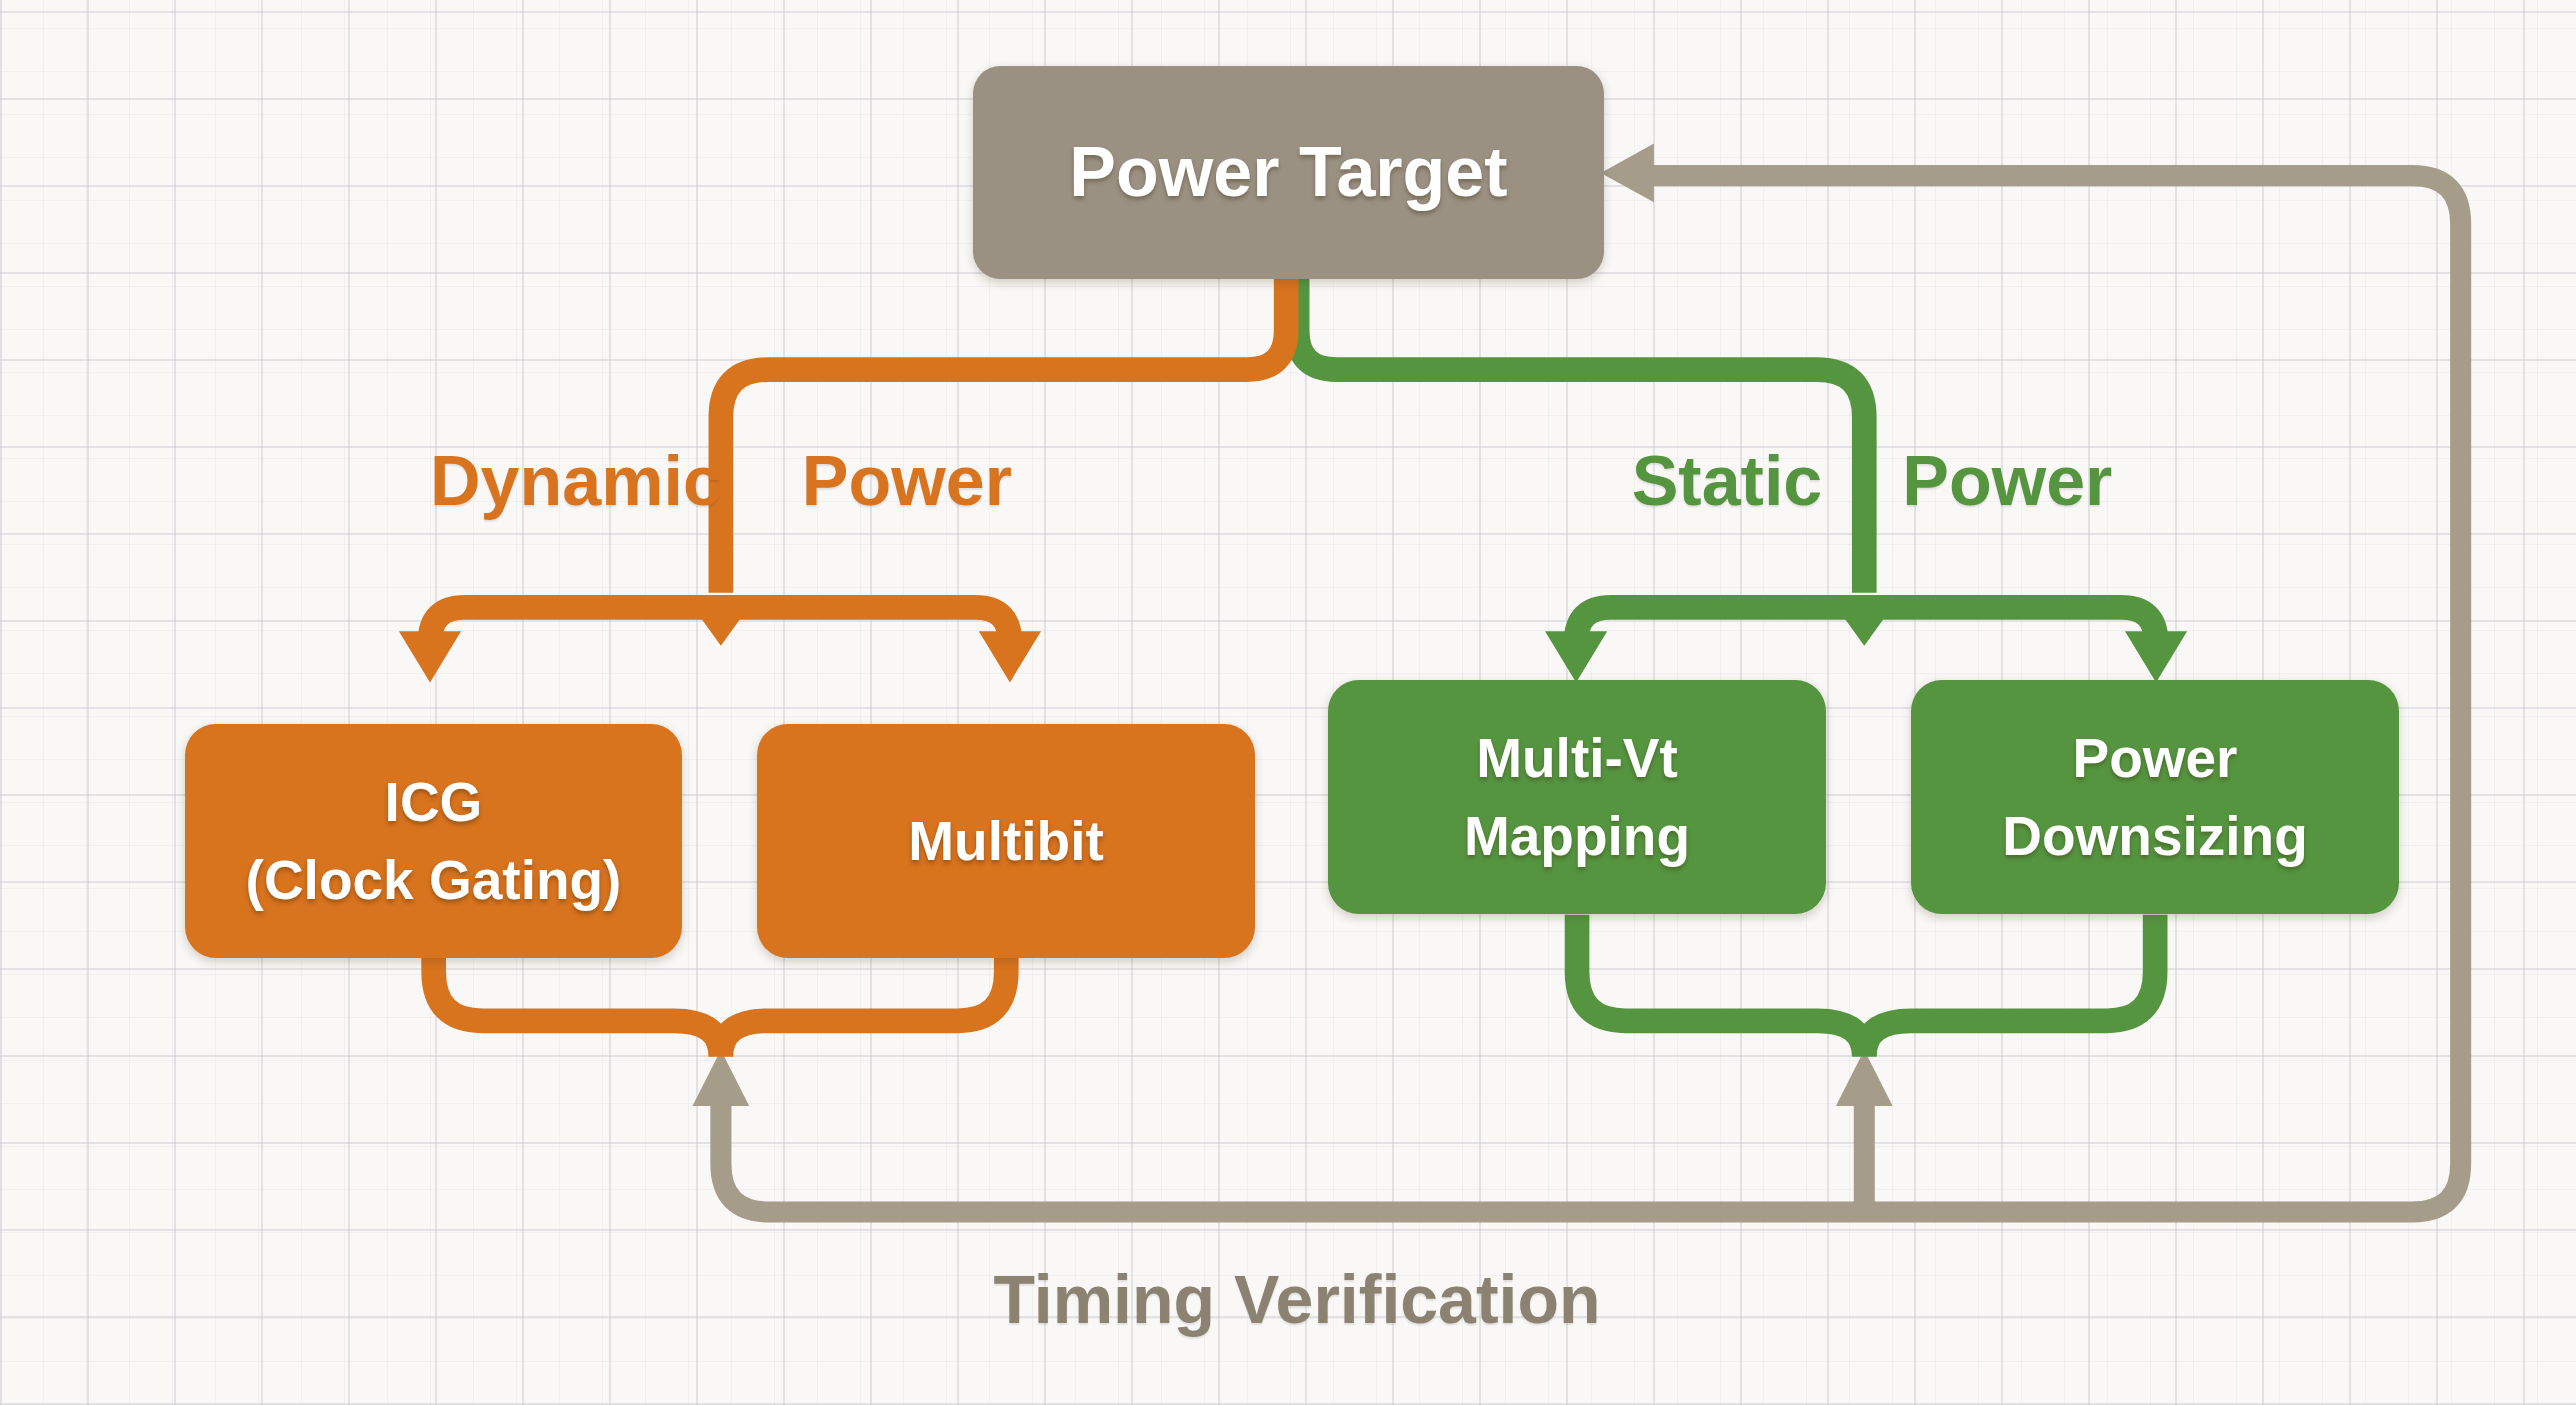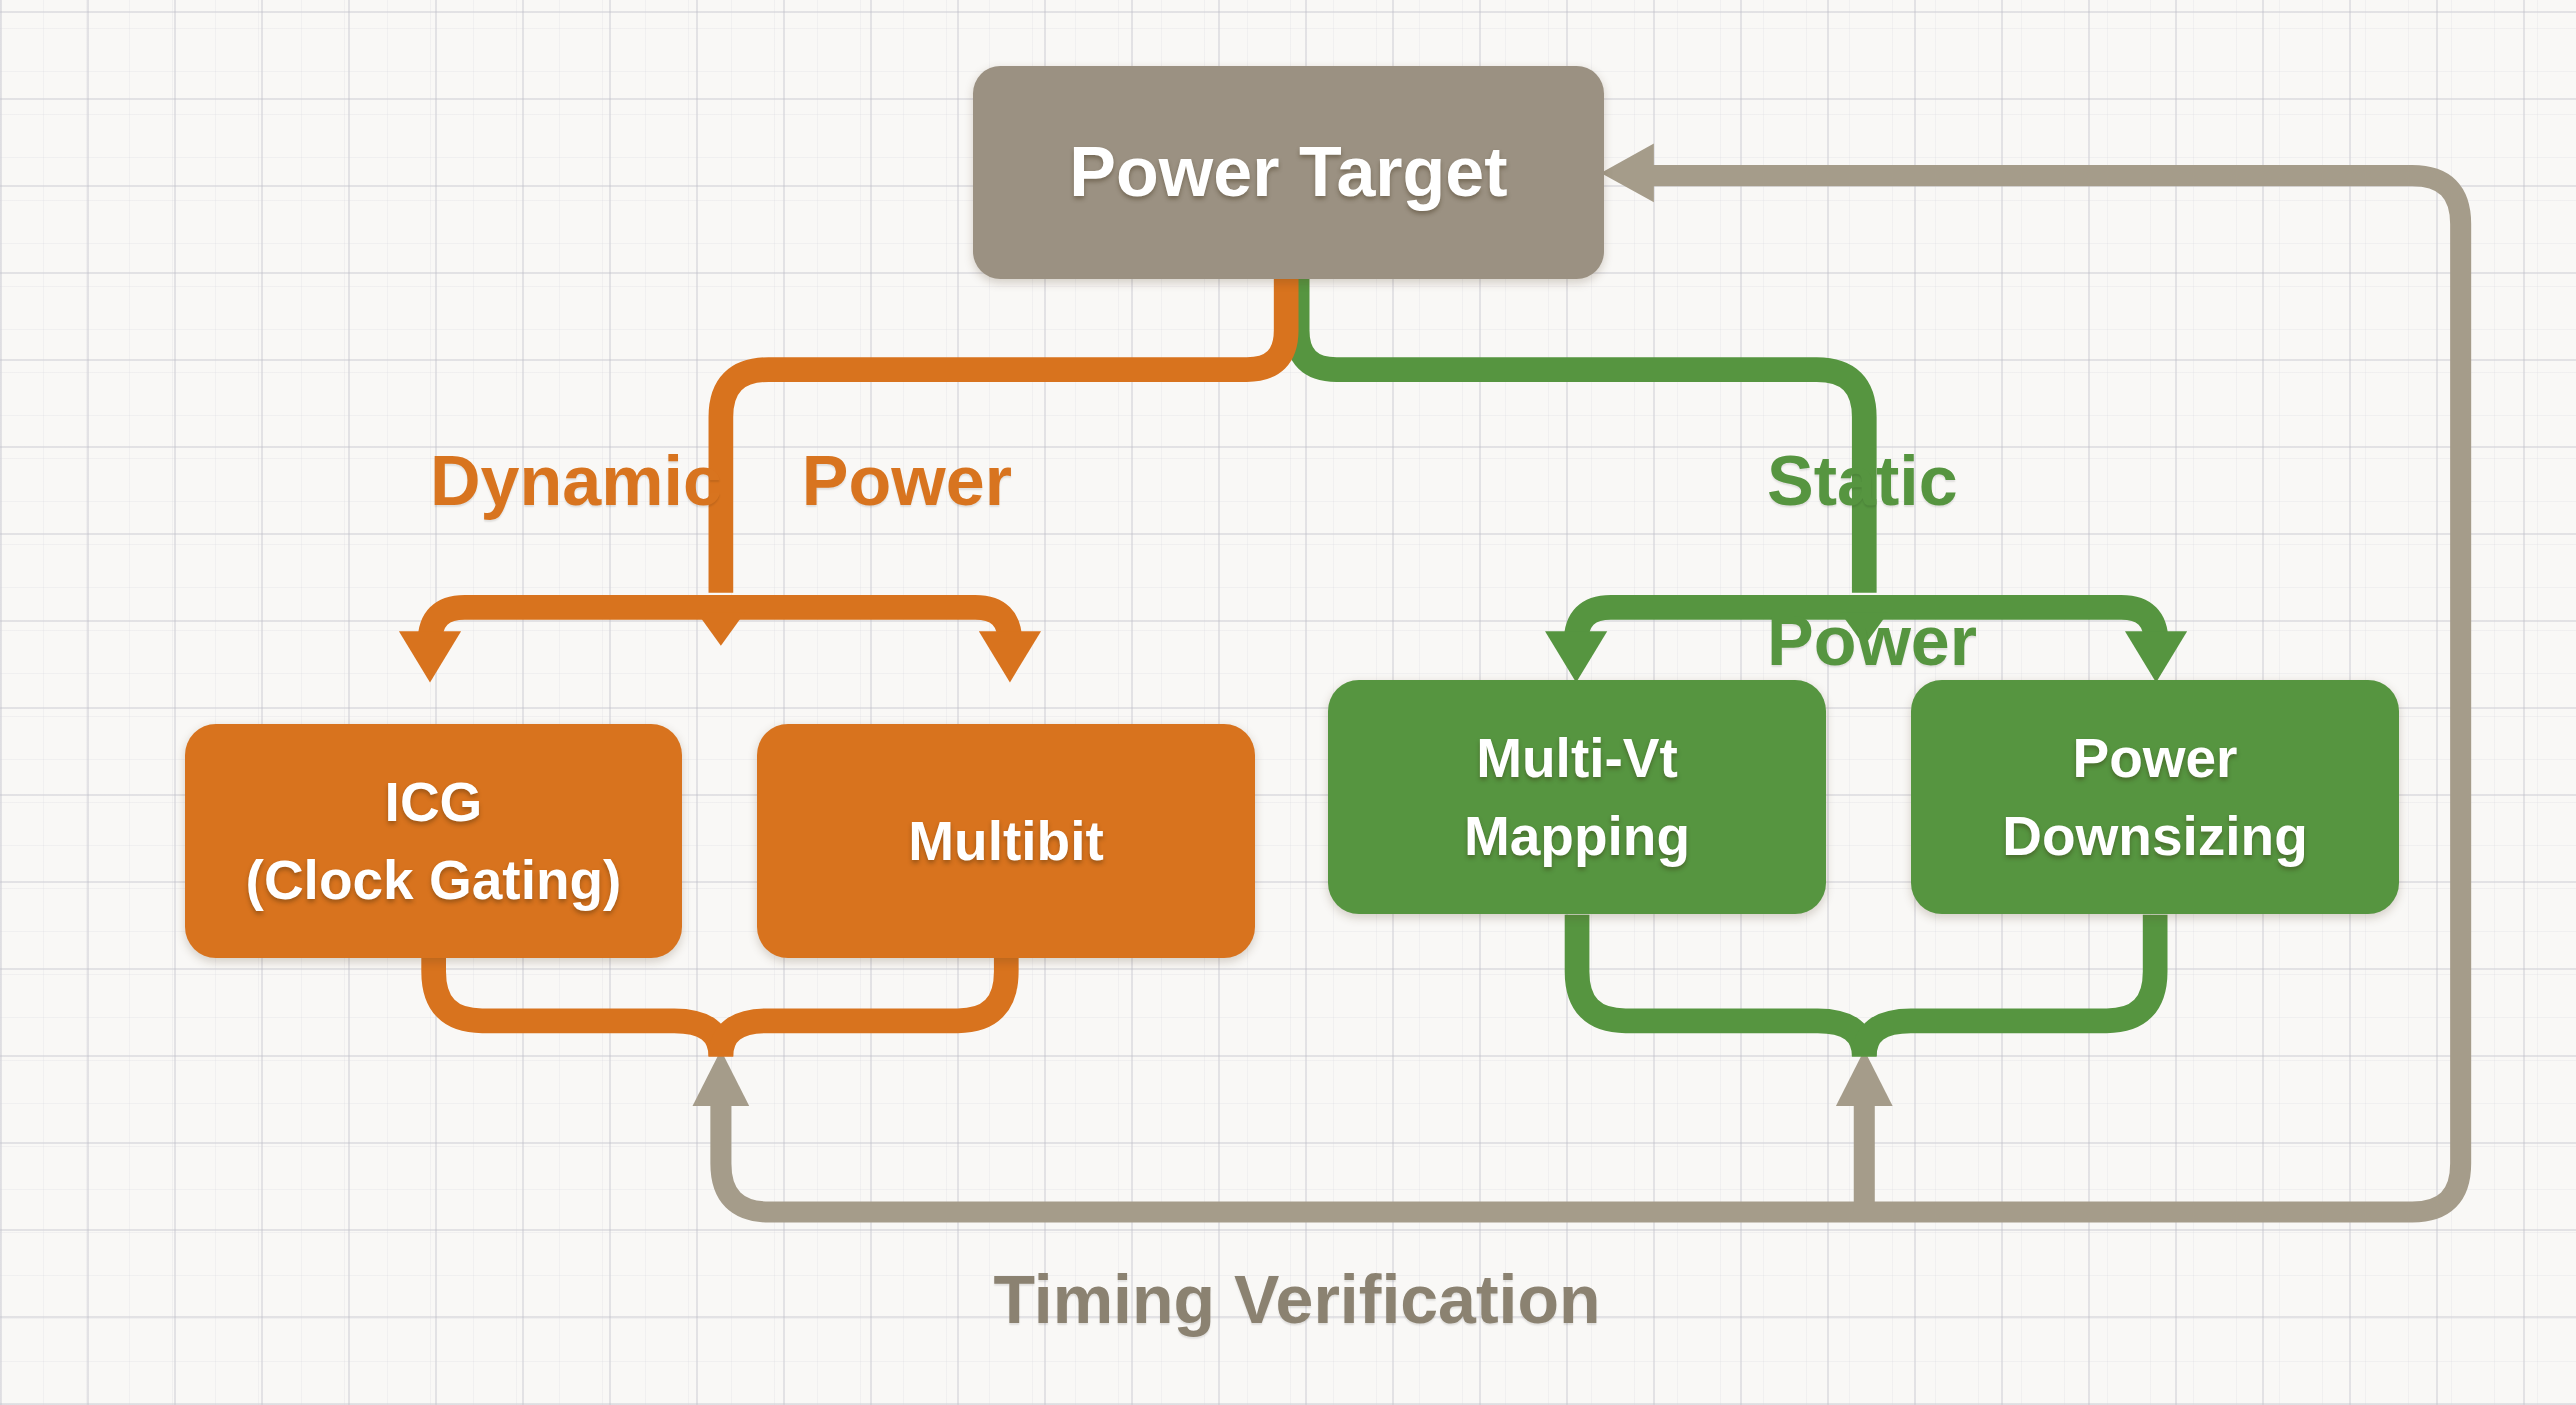--- a/index.html
+++ b/index.html
@@ -56,21 +56,21 @@
   .node-multivt{left:1328px;top:680px;width:498px;height:234px;align-items:center;}
   .node-gate{left:1911px;top:680px;width:488px;height:234px;}
 
   .branch-label{
     position:absolute;top:441px;display:flex;gap:80px;
     font-size:70px;font-weight:bold;white-space:nowrap;
     transform:translateX(-50%);
     text-shadow:0 1.8px 1.8px rgba(0,0,0,.10);
   }
   .branch-label.dynamic{left:721px;color:var(--label-orange);}
-  .branch-label.static{left:1872px;color:var(--label-green);flex-direction:column;}
+  .branch-label.static{left:1872px;color:var(--label-green);}
 
   .feedback-label{
     position:absolute;left:1297px;top:1246px;transform:translateX(-50%);
     font-size:68px;font-weight:bold;color:var(--feedback-text);
     white-space:nowrap;text-shadow:0 1.8px 1.8px rgba(0,0,0,.10);margin-top:14px;
   }
 </style>
 </head>
 <body>
 

